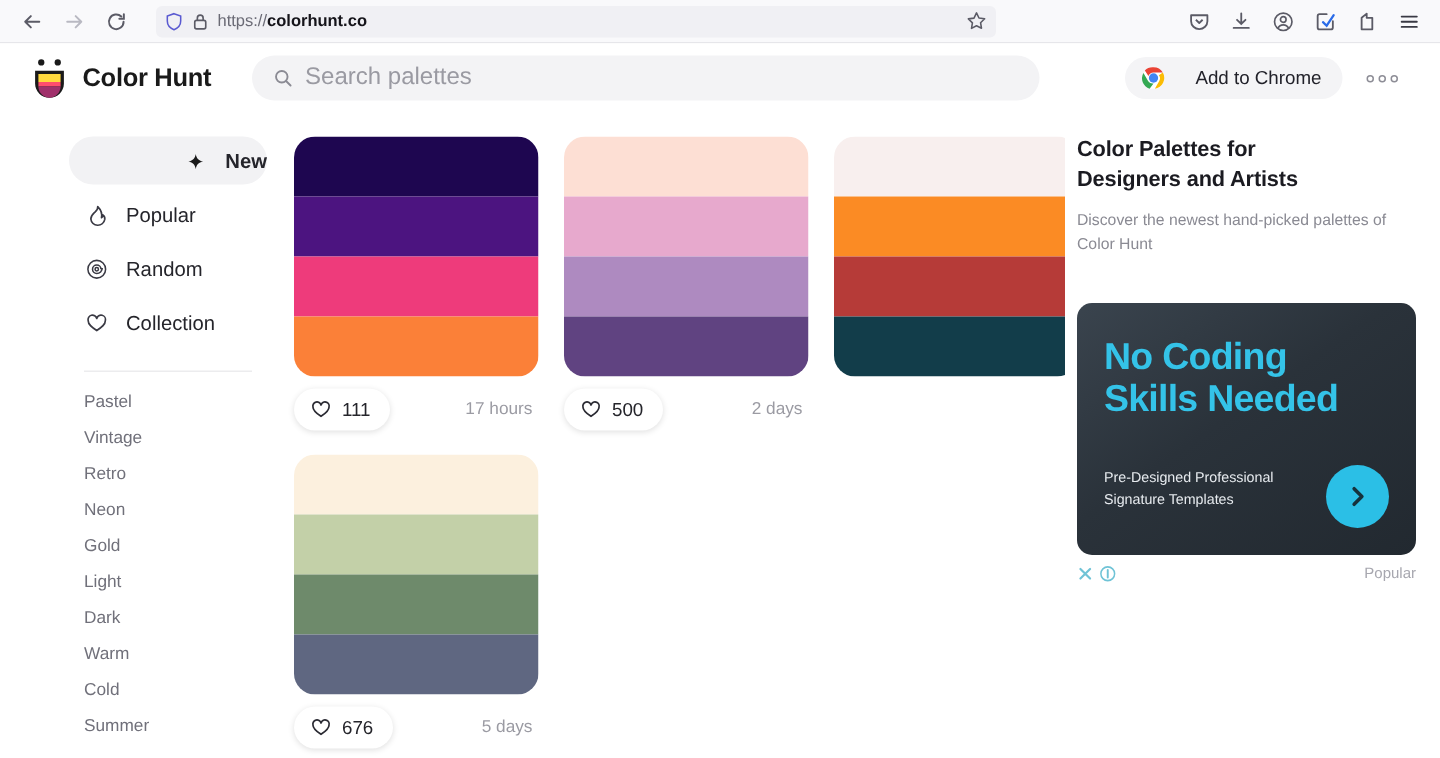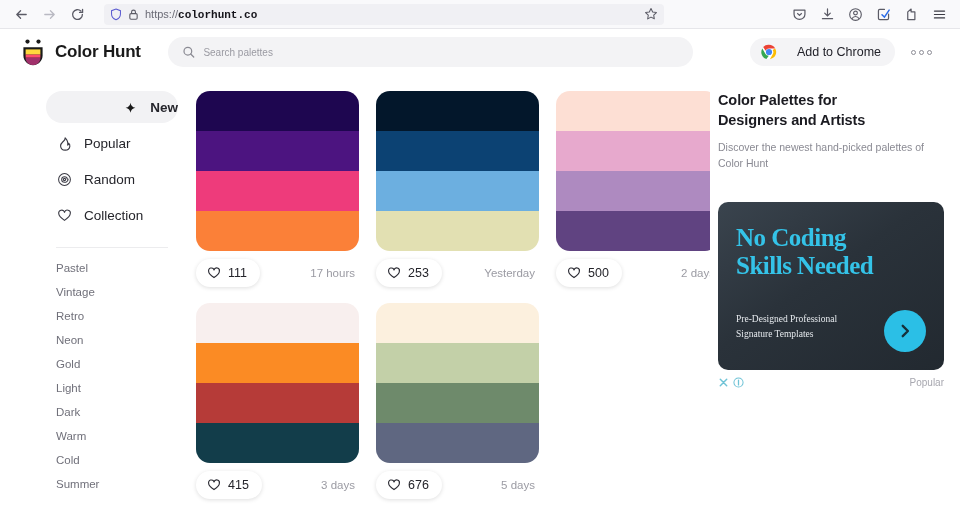--- a/index.html
+++ b/index.html
@@ -41,21 +41,21 @@
     padding: 0 6px;
     gap: 6px;
   }
   #urlbar .url-text {
     flex: 1 1 auto;
     font-size: 11px;
     color: #6a6a75;
     white-space: nowrap;
     overflow: hidden;
   }
-  #urlbar .url-text b { color: #15141a; font-weight: 600; font-family: Liberation Mono, monospace; }
+  #urlbar .url-text b { color: #15141a; font-weight: 600; }
   .toolbar-right { display: flex; align-items: center; gap: 2px; margin-left: auto; }
 
   
   #page { height: 476px; display: flex; background: #fff; position: relative; padding-left: 32px; }
 
   
   #site-header {
     position: absolute; top: 0; left: 0; right: 0; height: 46px;
     display: flex; align-items: center;
     z-index: 5;
@@ -66,21 +66,21 @@
   }
   #logo-mark { width: 26px; height: 27px; flex: 0 0 auto; }
   #logo-text { font-size: 17px; font-weight: 700; color: #1a1a1a; letter-spacing: -.2px; }
   #search-box {
     width: 525px; height: 30px; margin-left: 8px;
     background: #f3f3f5; border-radius: 15px;
     display: flex; align-items: center; gap: 8px; padding: 0 14px;
   }
   #search-box input {
     border: 0; background: transparent; outline: none;
-    font-family: inherit; font-size: 10px; color: #2c2c2c; width: 100%;
+    font-family: inherit; font-size: 16px; color: #2c2c2c; width: 100%;
   }
   #search-box input::placeholder { color: #9a9aa2; }
   #header-right {
     margin-left: auto; display: flex; align-items: center; gap: 10px; padding-right: 22px;
   }
   #add-chrome {
     height: 28px; background: #f4f4f6; border-radius: 14px;
     display: flex; align-items: center; gap: 20px; padding: 0 14px 0 11px;
     font-size: 12.5px; color: #22222a; font-weight: 400;
     cursor: pointer;
@@ -138,21 +138,21 @@
 
   
   #right-rail { width: 250px; flex: 0 0 auto; padding: 62px 16px 0 8px; }
   #rail-title {
     font-size: 14.5px; font-weight: 600; color: #1b1b21; line-height: 1.35; letter-spacing: -.1px;
   }
   #rail-sub { margin-top: 10px; font-size: 10.5px; color: #8a8a93; line-height: 1.5; }
   #ad-card {
     margin-top: 30px; height: 168px; border-radius: 10px;
     background: linear-gradient(145deg,#3a444e 0%,#2a323a 45%,#222930 100%);
-    padding: 22px 18px 16px 18px; position: relative; overflow: hidden; cursor: pointer; font-family: Liberation Serif, serif;
+    padding: 22px 18px 16px 18px; position: relative; overflow: hidden; cursor: pointer;
   }
   #ad-headline {
     font-size: 25px; font-weight: 700; color: #34c3e8; line-height: 1.12; letter-spacing: -.5px;
   }
   #ad-sub {
     position: absolute; left: 18px; bottom: 28px;
     font-size: 9.5px; color: #e6eaee; line-height: 1.55; font-weight: 500;
   }
   #ad-arrow {
     position: absolute; right: 18px; bottom: 18px;
@@ -348,37 +348,20 @@
               <svg width="14" height="14" viewBox="0 0 16 16" fill="none" stroke="#2b2b33" stroke-width="1.3" stroke-linejoin="round">
                 <path d="M8 13.2C4.6 10.9 1.9 9 1.9 6.2A3.1 3.1 0 0 1 8 4.6a3.1 3.1 0 0 1 6.1 1.6c0 2.8-2.7 4.7-6.1 7z"></path>
               </svg>
               <span>111</span>
             </div>
             <div class="time-label">17 hours</div>
           </div>
         </div>
         <div class="palette-card">
           <div class="swatches">
-            <i style="background: rgb(3, 23, 43);"></i>
-            <i style="background: rgb(12, 66, 115);"></i>
-            <i style="background: rgb(108, 175, 224);"></i>
-            <i style="background: rgb(226, 224, 178);"></i>
-          </div>
-          <div class="card-meta">
-            <div class="like-pill">
-              <svg width="14" height="14" viewBox="0 0 16 16" fill="none" stroke="#2b2b33" stroke-width="1.3" stroke-linejoin="round">
-                <path d="M8 13.2C4.6 10.9 1.9 9 1.9 6.2A3.1 3.1 0 0 1 8 4.6a3.1 3.1 0 0 1 6.1 1.6c0 2.8-2.7 4.7-6.1 7z"></path>
-              </svg>
-              <span>253</span>
-            </div>
-            <div class="time-label">Yesterday</div>
-          </div>
-        </div>
-        <div class="palette-card">
-          <div class="swatches">
             <i style="background: rgb(253, 223, 212);"></i>
             <i style="background: rgb(231, 169, 205);"></i>
             <i style="background: rgb(174, 138, 192);"></i>
             <i style="background: rgb(96, 67, 129);"></i>
           </div>
           <div class="card-meta">
             <div class="like-pill">
               <svg width="14" height="14" viewBox="0 0 16 16" fill="none" stroke="#2b2b33" stroke-width="1.3" stroke-linejoin="round">
                 <path d="M8 13.2C4.6 10.9 1.9 9 1.9 6.2A3.1 3.1 0 0 1 8 4.6a3.1 3.1 0 0 1 6.1 1.6c0 2.8-2.7 4.7-6.1 7z"></path>
               </svg>
@@ -386,29 +369,20 @@
             </div>
             <div class="time-label">2 days</div>
           </div>
         </div>
         <div class="palette-card">
           <div class="swatches">
             <i style="background: rgb(248, 239, 238);"></i>
             <i style="background: rgb(251, 139, 36);"></i>
             <i style="background: rgb(182, 59, 56);"></i>
             <i style="background: rgb(18, 61, 74);"></i>
-          </div>
-          <div class="card-meta">
-            <div class="like-pill">
-              <svg width="14" height="14" viewBox="0 0 16 16" fill="none" stroke="#2b2b33" stroke-width="1.3" stroke-linejoin="round">
-                <path d="M8 13.2C4.6 10.9 1.9 9 1.9 6.2A3.1 3.1 0 0 1 8 4.6a3.1 3.1 0 0 1 6.1 1.6c0 2.8-2.7 4.7-6.1 7z"></path>
-              </svg>
-              <span>415</span>
-            </div>
-            <div class="time-label">3 days</div>
           </div>
         </div>
         <div class="palette-card">
           <div class="swatches">
             <i style="background: rgb(252, 240, 222);"></i>
             <i style="background: rgb(195, 208, 168);"></i>
             <i style="background: rgb(110, 138, 107);"></i>
             <i style="background: rgb(95, 103, 129);"></i>
           </div>
           <div class="card-meta">

